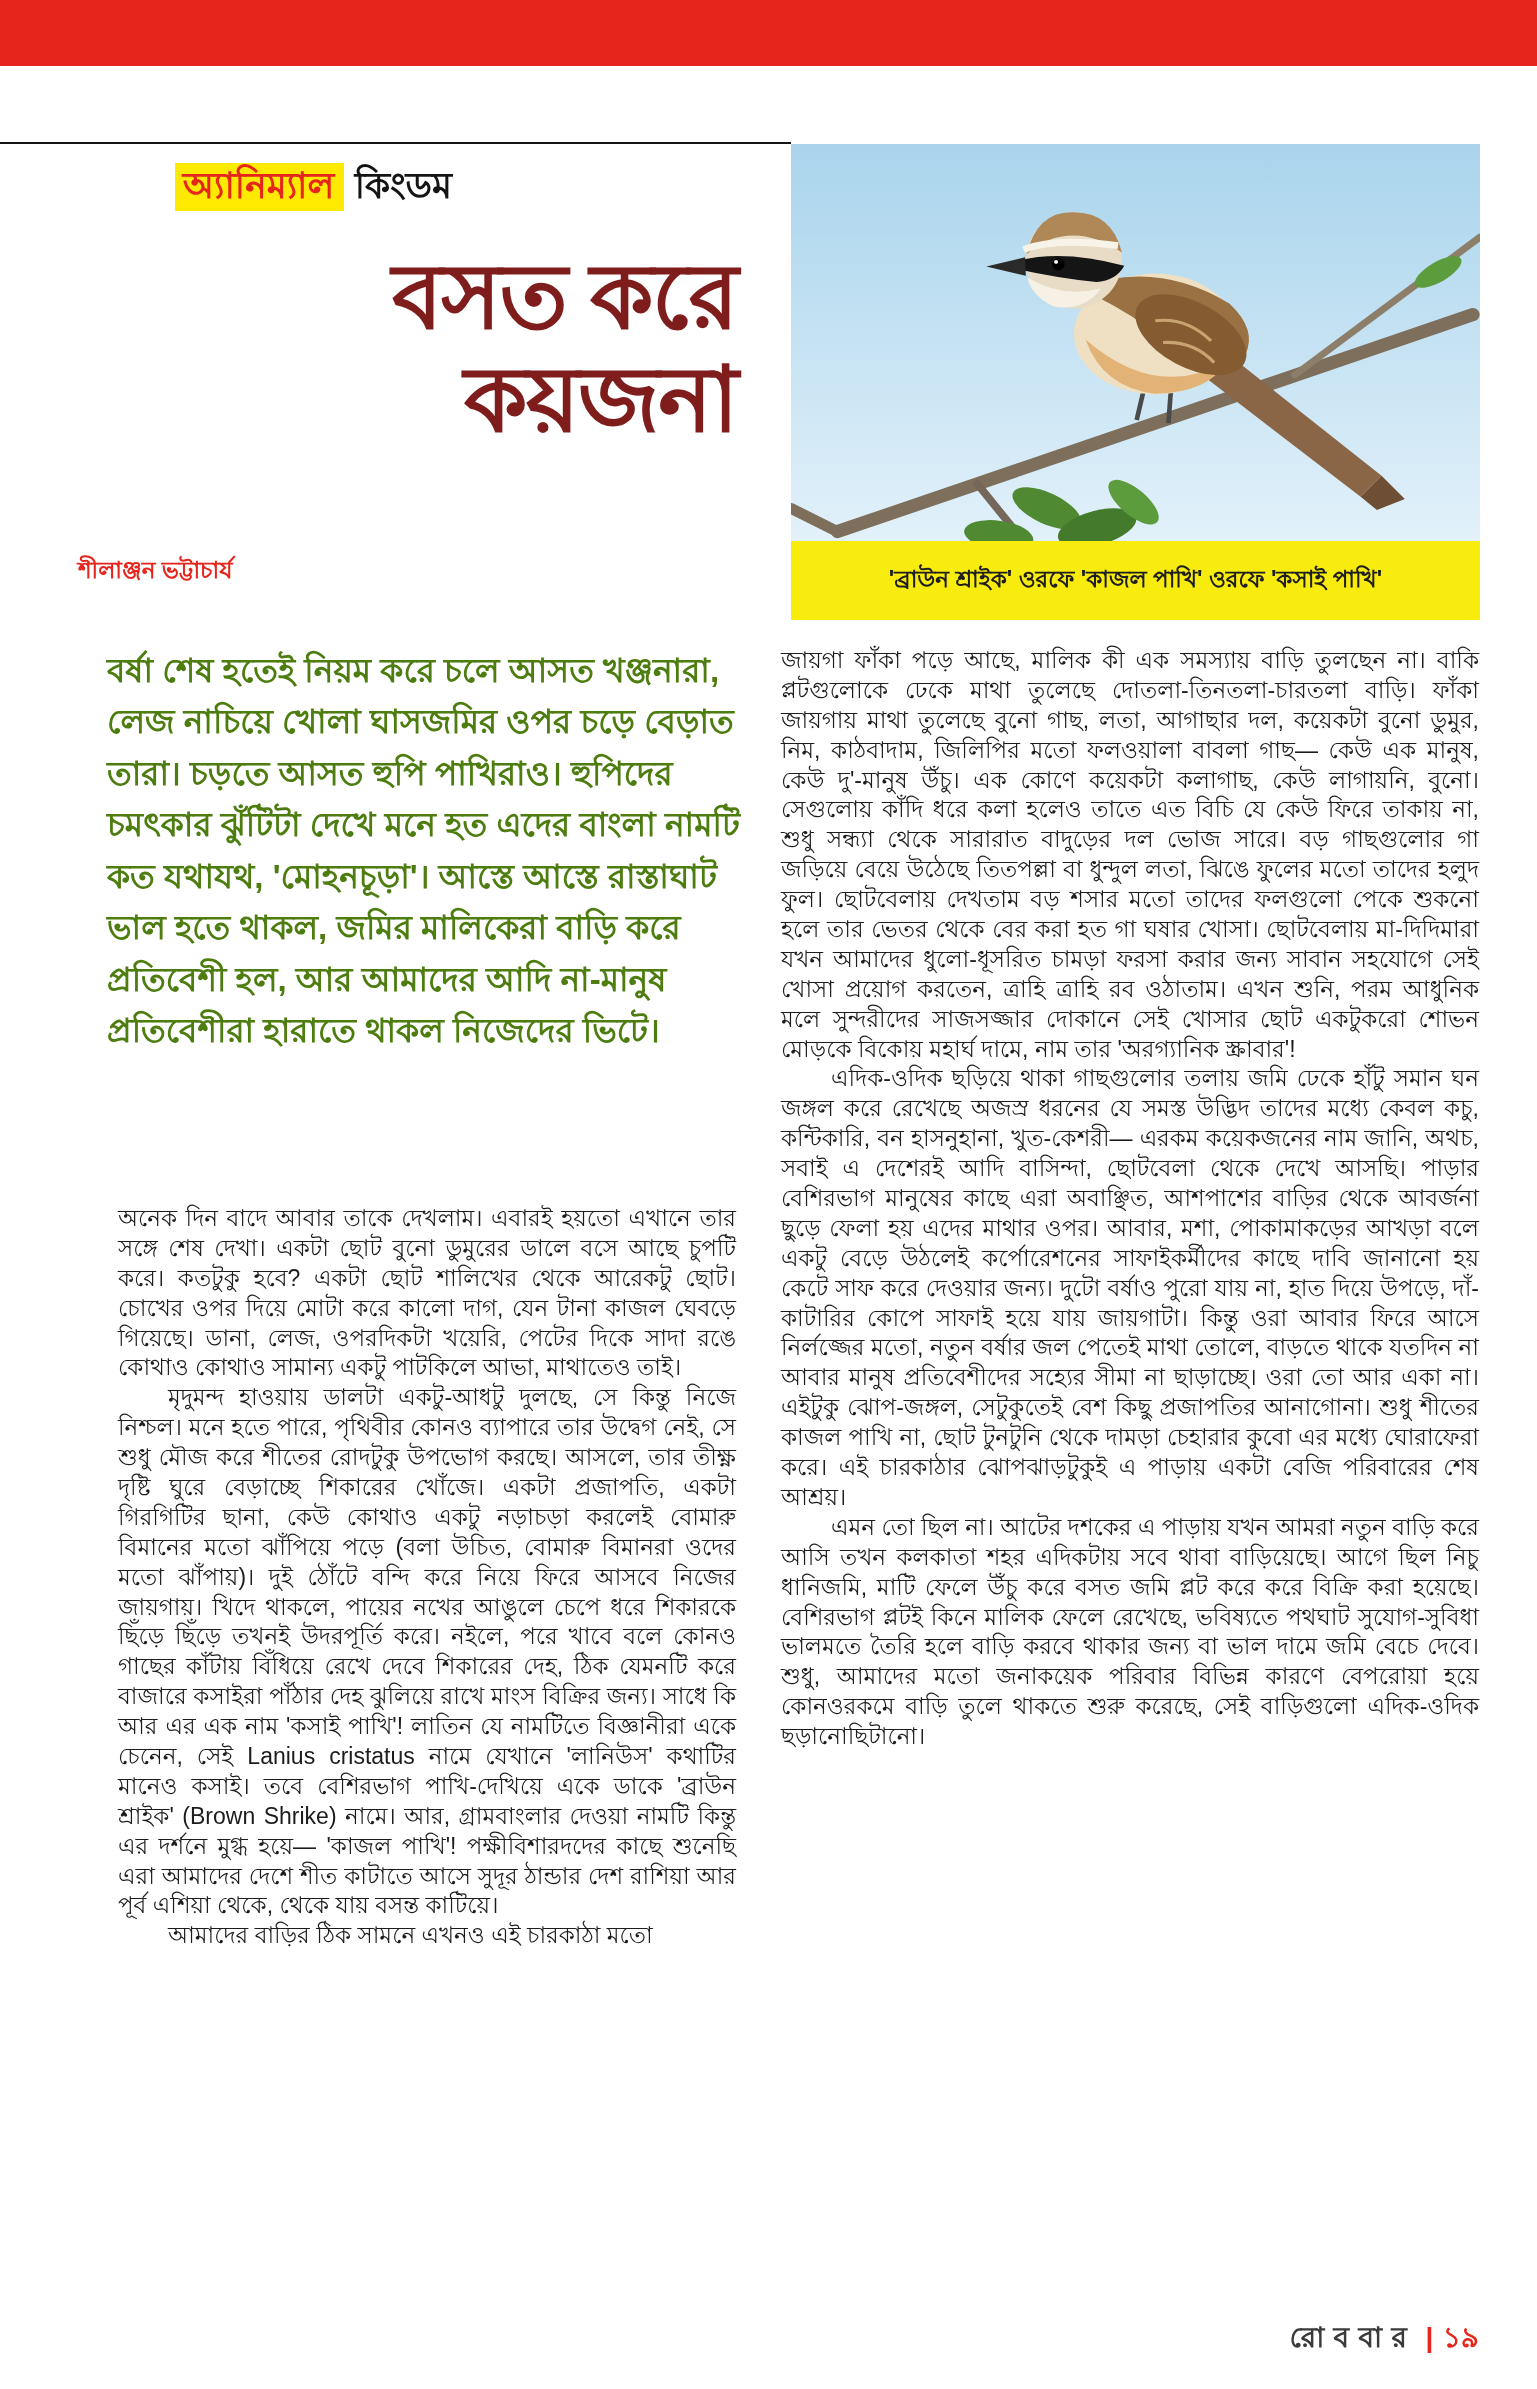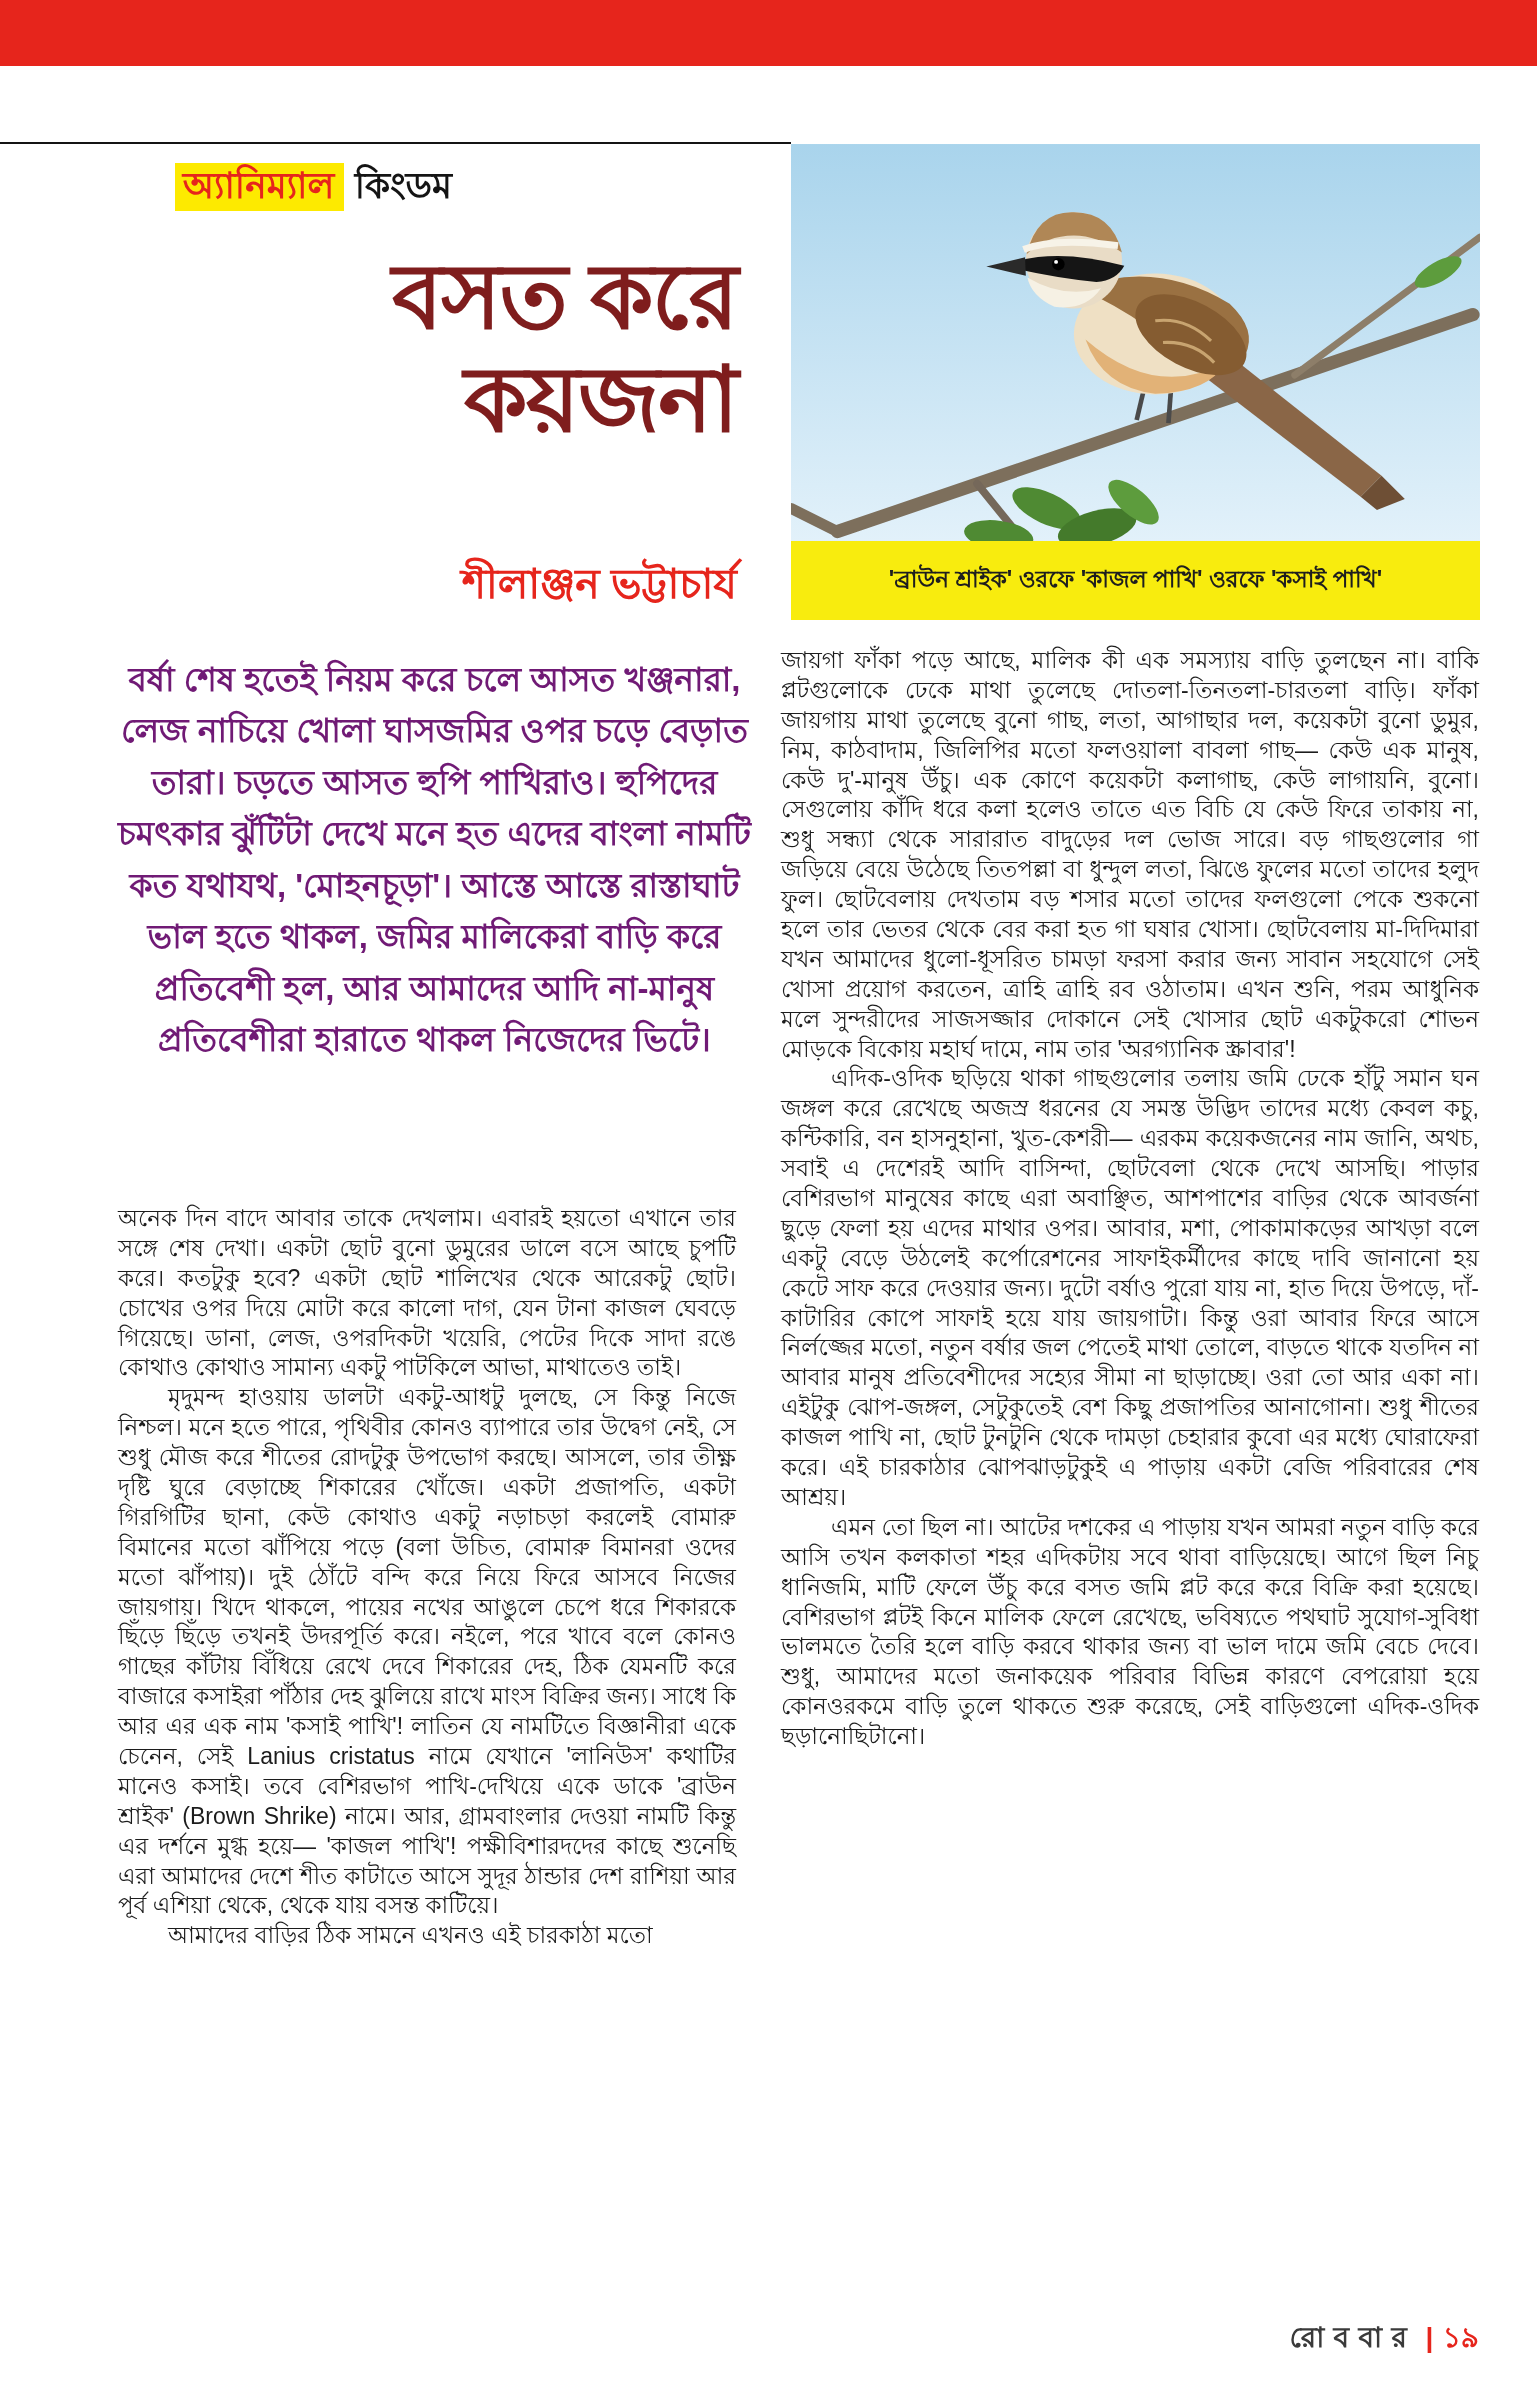--- a/index.html
+++ b/index.html
@@ -39,28 +39,28 @@
   }
   .section-rest{margin-left:11px;}
   .headline{
     position:absolute;top:246px;left:78px;width:659px;
     text-align:right;
     font-size:91px;line-height:1.13;font-weight:800;
     color:#7f1d1d;margin:0;letter-spacing:-1.6px;
   }
   .byline{
     position:absolute;top:552px;left:78px;width:659px;
-    text-align:right;
-    font-size:41px;font-weight:bold;color:var(--accent_red);
+    text-align:left;
+    font-size:23px;font-weight:bold;color:var(--accent_red);
   }
   .lead{
     position:absolute;top:637px;left:99px;width:637px;
-    text-align:center;
+    text-align:left;
     font-size:33px;font-weight:bold;line-height:1.56;
-    color:#701a75;margin:17px;
+    color:#4d7c0f;margin:8px;
   }
   .body-col{position:absolute;}
   .col1{top:1204px;left:118px;width:618px;}
   .col2{top:646px;left:781px;width:698px;}
   .body-col p{
     margin:0;
     font-size:23px;line-height:1.3;
     text-align:justify;
     color:var(--ink);
   }

